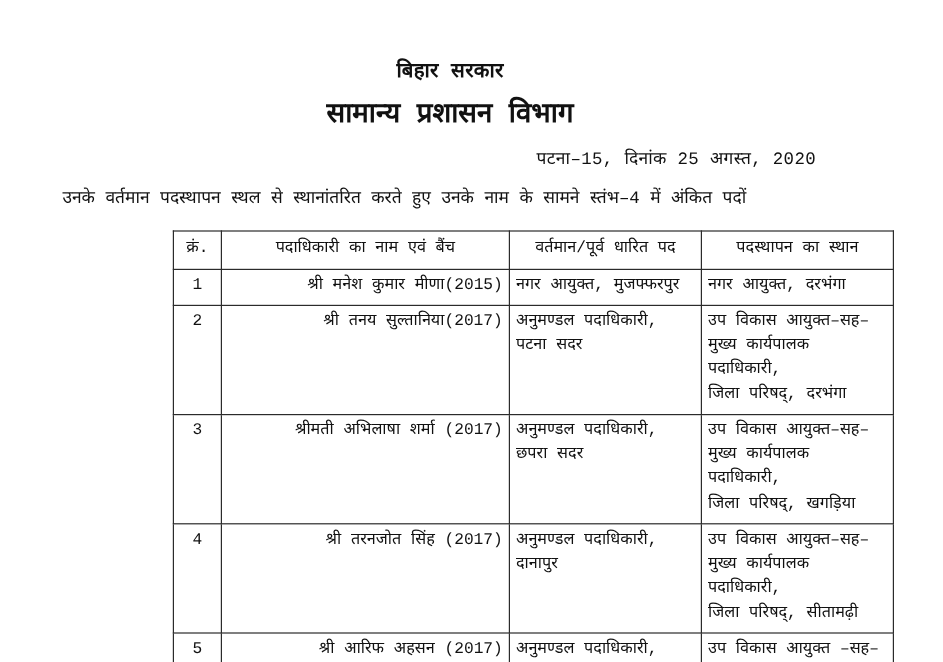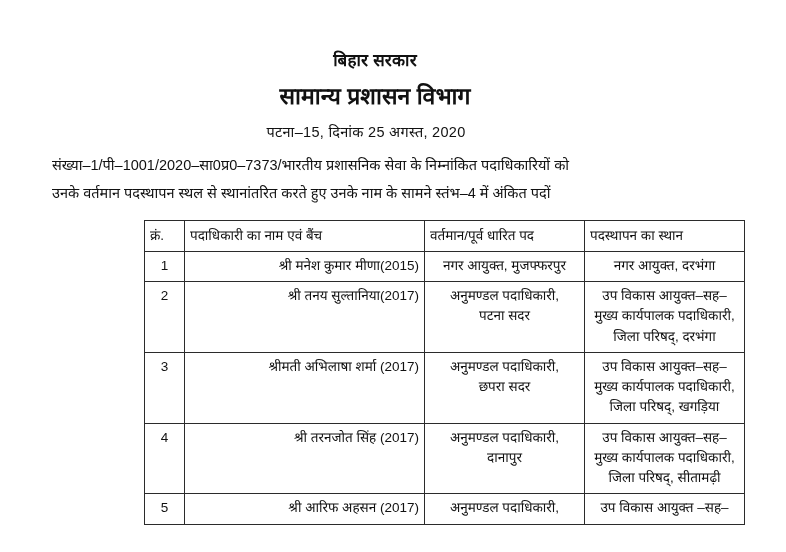--- a/index.html
+++ b/index.html
@@ -13,20 +13,21 @@
     font-family: "Liberation Sans", sans-serif;
     color: #111111;
     overflow: hidden;
   }
   .page {
     position: relative;
     width: 750px;
     height: 552px;
     box-sizing: border-box;
     padding: 48px 52px 0 52px;
+    font-family: Liberation Mono, monospace;
   }
   .heading-block {
     text-align: center;
     line-height: 1.55;
   }
   .h-dept1 {
     font-size: 17px;
     font-weight: bold;
     letter-spacing: 0.2px;
   }
@@ -37,21 +38,21 @@
   }
   .h-notice {
     font-size: 15px;
     font-weight: bold;
     margin-top: 7px;
     text-decoration: underline;
     text-underline-offset: 3px;
   }
   .place-date {
     margin-top: 6px;
-    text-align: center;
+    text-align: right;
     padding-right: 18px;
     font-size: 14.5px;
     letter-spacing: 0.3px;
   }
   .body-para {
     margin-top: 10px;
     font-size: 14.5px;
     line-height: 1.95;
     text-align: justify;
     text-justify: inter-word;
@@ -68,59 +69,56 @@
   }
   table.order-table td, table.order-table th {
     border: 1px solid #2b2b2b;
     vertical-align: top;
     padding: 4px 5px 5px 5px;
     font-size: 13.5px;
     font-weight: normal;
     line-height: 1.5;
   }
   table.order-table thead th {
-    text-align: left;
+    text-align: center;
     padding-top: 5px;
     padding-bottom: 5px;
   }
   col.c-sno { width: 40px; }
   col.c-name { width: 240px; }
   col.c-post { width: 160px; }
   col.c-place { width: 160px; }
   td.sno {
     text-align: center;
     font-size: 13.5px;
   }
   td.name {
     text-align: right;
   }
   td.post {
-    text-align: center;
   }
   td.place {
-    text-align: center;
   }
   .cellline {
     display: block;
   }
 </style>
 </head>
 <body>
 
 <div class="page">
 
   <div class="heading-block">
     <div class="h-dept1">बिहार सरकार</div>
     <div class="h-dept2">सामान्य प्रशासन विभाग</div>
   </div>
 
   <div class="place-date">पटना–15, दिनांक  25  अगस्त, 2020</div>
 
   <div class="body-para">
-    <span class="ln">संख्या–1/पी–1001/2020–सा0प्र0–7373/भारतीय प्रशासनिक सेवा के निम्नांकित पदाधिकारियों को</span>
     <span class="ln">उनके वर्तमान पदस्थापन स्थल से स्थानांतरित करते हुए उनके नाम के सामने स्तंभ–4 में अंकित पदों</span>
   </div>
 
   <table class="order-table">
     <colgroup>
       <col class="c-sno">
       <col class="c-name">
       <col class="c-post">
       <col class="c-place">
     </colgroup>

